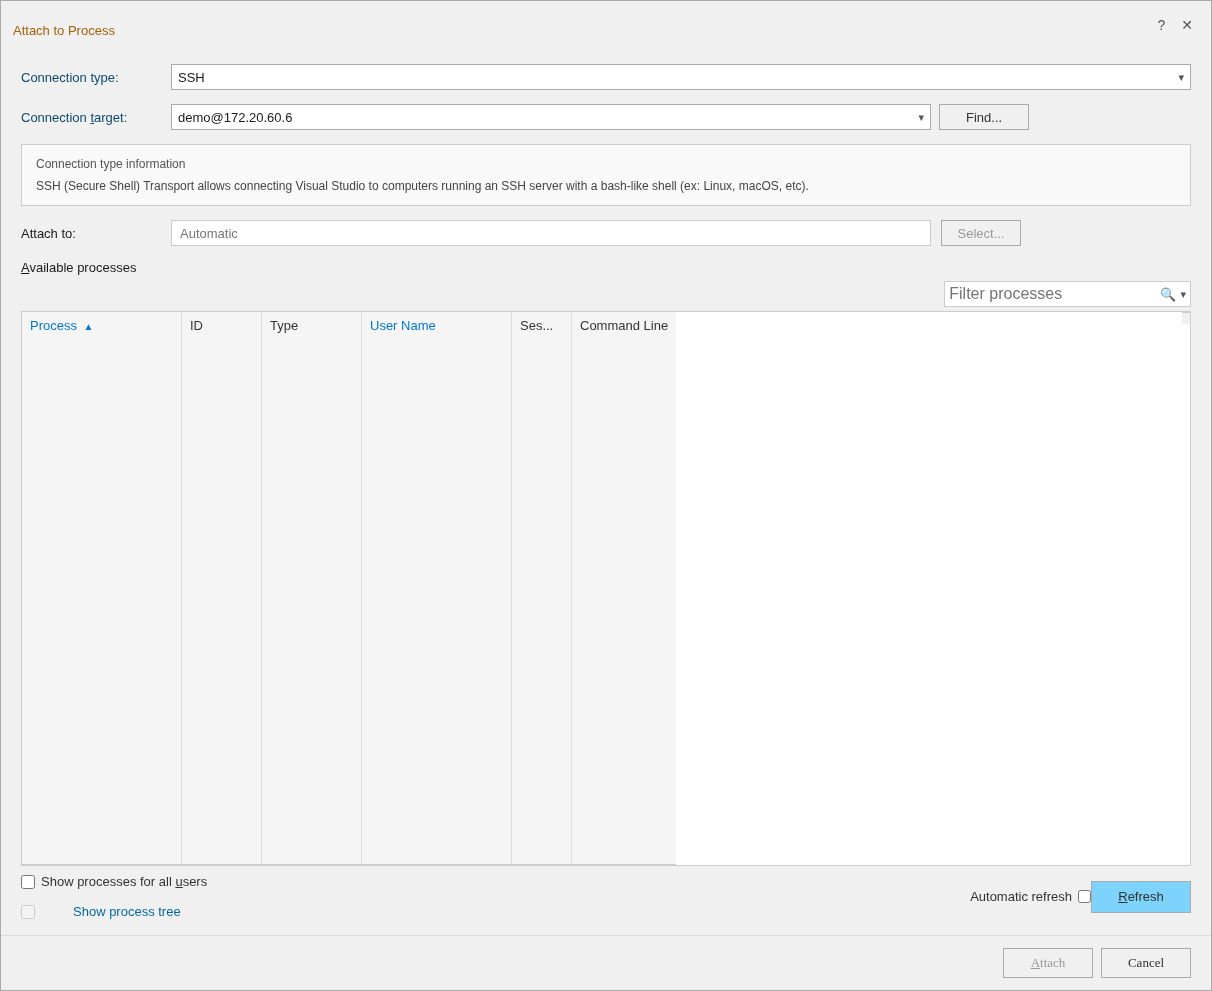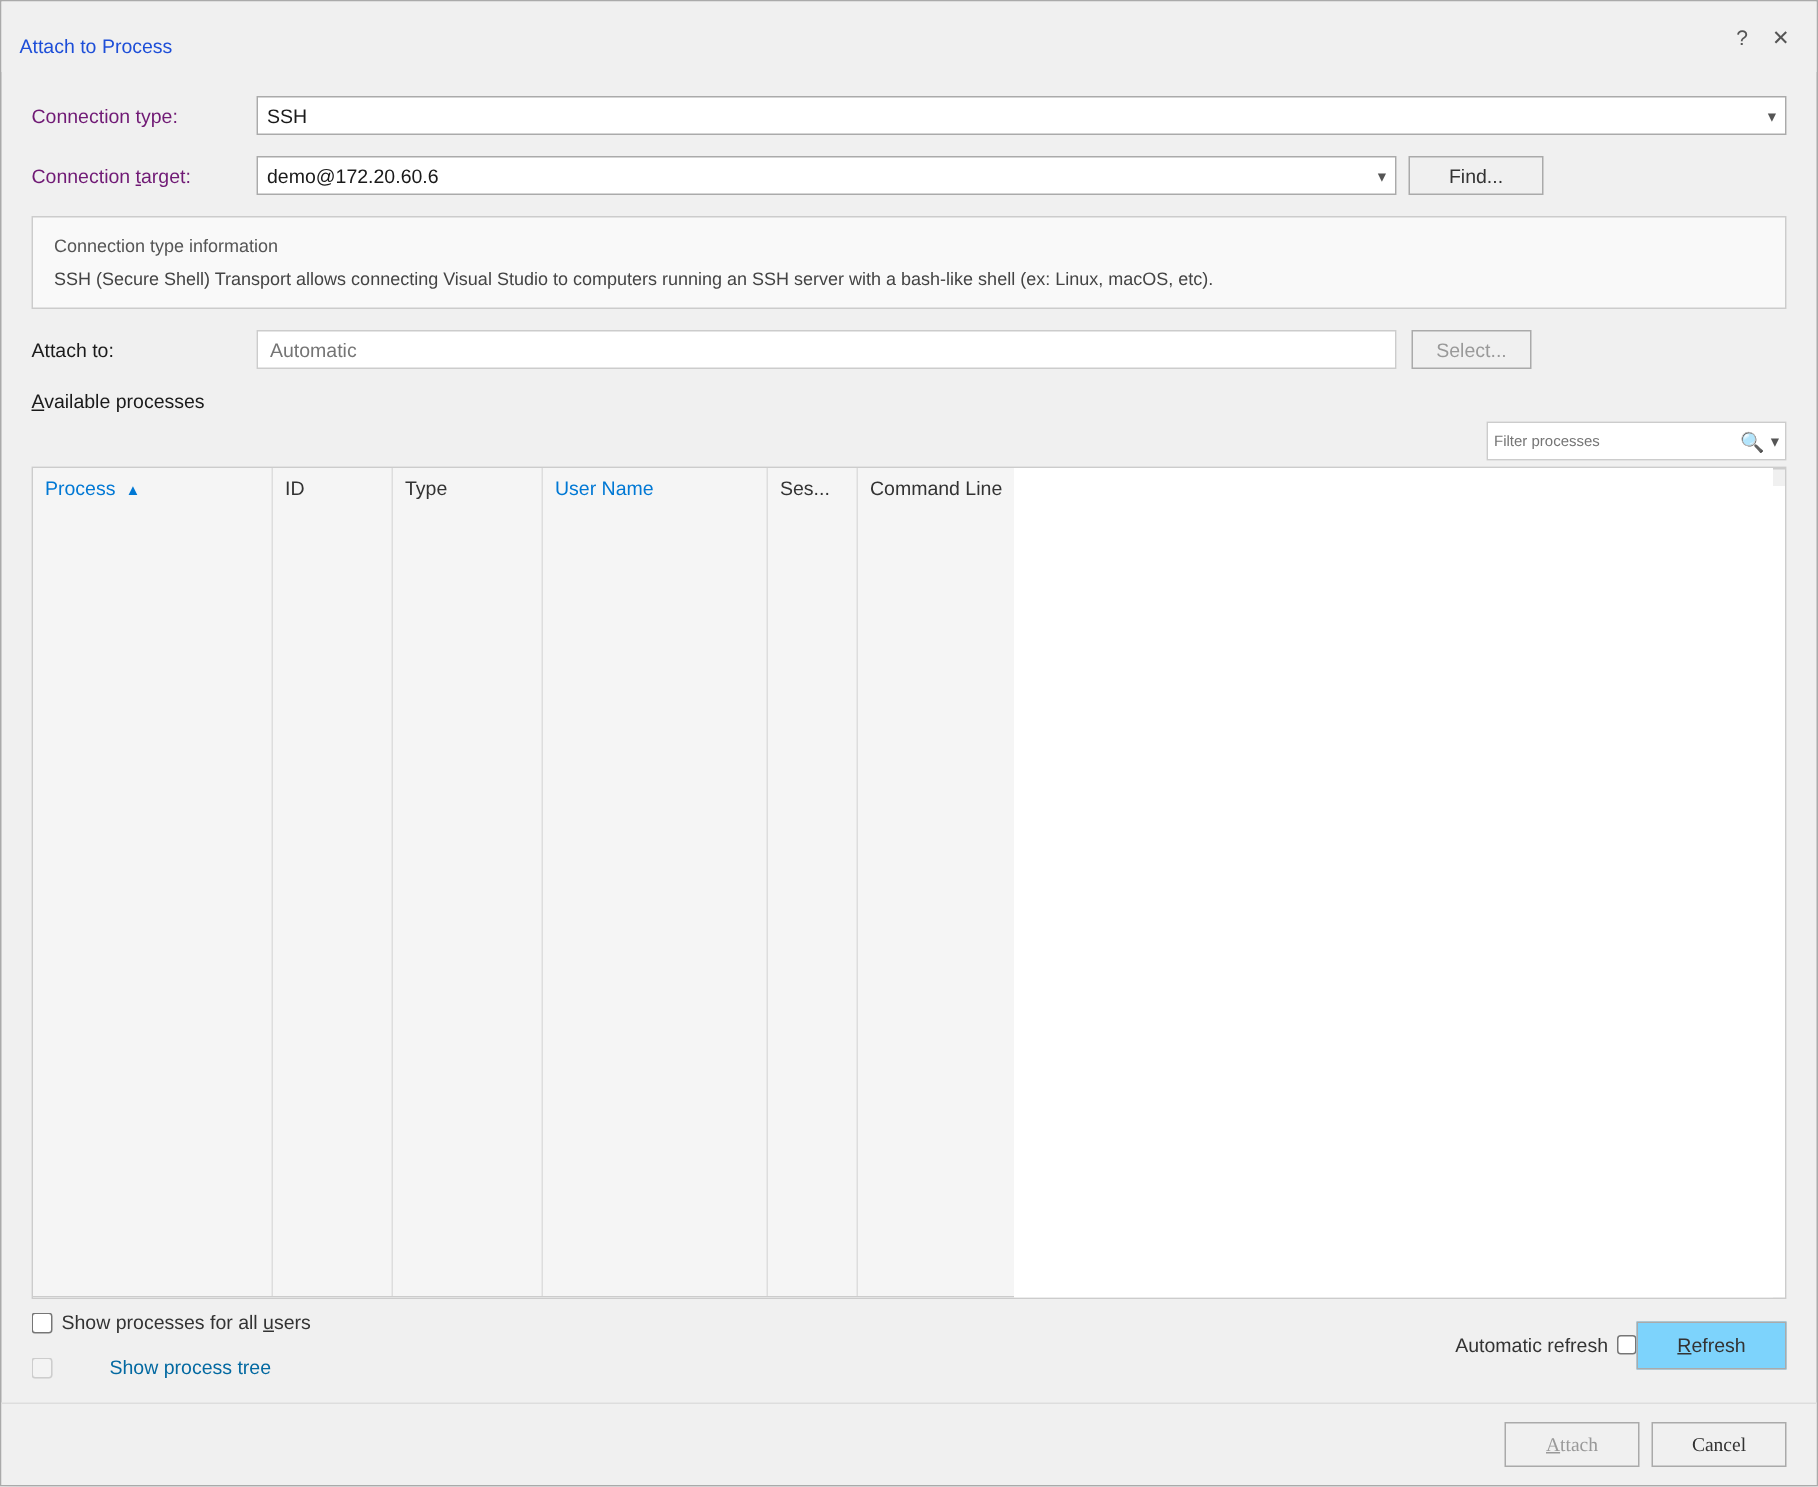--- a/index.html
+++ b/index.html
@@ -25,21 +25,21 @@
     .title-bar {
       background: #f0f0f0;
       padding: 10px 12px;
       display: flex;
       align-items: center;
       justify-content: space-between;
       border-bottom: none;
     }
     .title-bar-title {
       font-size: 13px;
-      color: #1d4ed8;
+      color: #a16207;
       margin-top: 12px;
     }
     .title-bar-controls {
       display: flex;
       gap: 4px;
     }
     .title-btn {
       background: none;
       border: none;
       cursor: pointer;
@@ -56,21 +56,21 @@
       gap: 14px;
     }
     .form-row {
       display: flex;
       align-items: center;
       gap: 10px;
     }
     .form-label {
       min-width: 140px;
       text-align: left;
-      color: #701a75;
+      color: #0c4a6e;
     }
     .form-control-group {
       display: flex;
       flex: 1;
       align-items: center;
       gap: 8px;
     }
     .select-box {
       flex: 1;
       height: 26px;
@@ -176,21 +176,21 @@
       border: 1px solid #ccc;
       background: white;
       height: 26px;
       padding: 0 4px;
       gap: 4px;
       min-width: 200px;
     }
     .filter-input {
       border: none;
       outline: none;
-      font-size: 10px;
+      font-size: 16px;
       flex: 1;
       color: #999;
       background: transparent;
     }
     .filter-icon { color: #555; font-size: 13px; }
     .filter-dropdown { color: #555; font-size: 11px; cursor: pointer; }
     .process-table {
       border: 1px solid #ccc;
       background: white;
       flex: 1;

